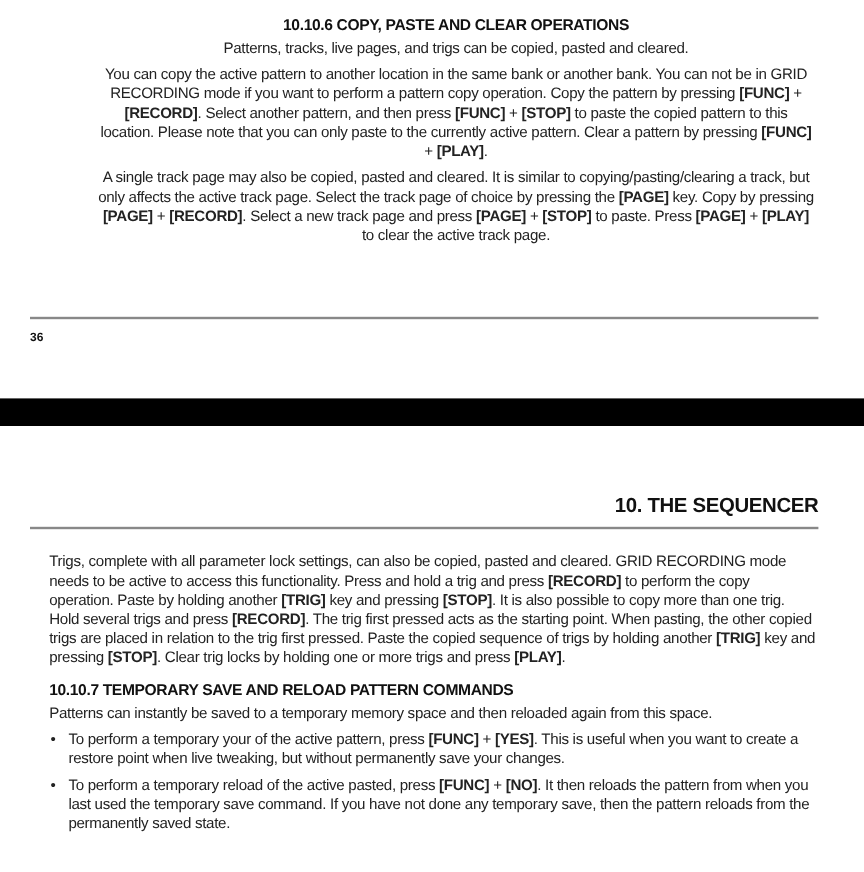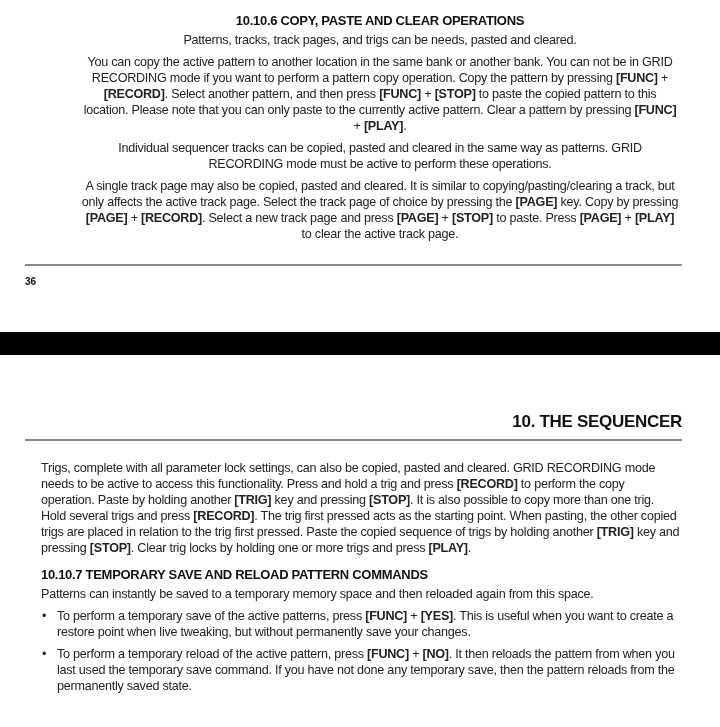--- a/index.html
+++ b/index.html
@@ -28,36 +28,35 @@
   ul { margin: 0; padding: 0; list-style: none; }
   li { position: relative; padding-left: 16px; font-size: 12.6px; line-height: 16px; letter-spacing: -0.25px; color: #222; margin-bottom: 6px; }
   li .bullet { position: absolute; left: 1px; top: 0; }
 </style>
 </head>
 <body>
 
 <div class="page page-top">
   <div class="content" style="top:12px;">
     <h3>10.10.6 COPY, PASTE AND CLEAR OPERATIONS</h3>
-    <p style="margin-top:3px;">Patterns, tracks, track pages, and trigs can be needs, pasted and cleared.</p>
+    <p style="margin-top:3px;">Patterns, tracks, live pages, and trigs can be copied, pasted and cleared.</p>
     <p><span>You can copy the active pattern to another location in the same bank or another bank. You can not be in GRID RECORDING mode if you want to perform a pattern copy operation. Copy the pattern by pressing </span><span class="key">[FUNC]</span><span> + </span><span class="key">[RECORD]</span><span>. Select another pattern, and then press </span><span class="key">[FUNC]</span><span> + </span><span class="key">[STOP]</span><span> to paste the copied pattern to this location. Please note that you can only paste to the currently active pattern. Clear a pattern by pressing </span><span class="key">[FUNC]</span><span> + </span><span class="key">[PLAY]</span><span>.</span></p>
-    <p>Individual sequencer tracks can be copied, pasted and cleared in the same way as patterns. GRID RECORDING mode must be active to perform these operations.</p>
     <p><span>A single track page may also be copied, pasted and cleared. It is similar to copying/pasting/clearing a track, but only affects the active track page. Select the track page of choice by pressing the </span><span class="key">[PAGE]</span><span> key. Copy by pressing </span><span class="key">[PAGE]</span><span> + </span><span class="key">[RECORD]</span><span>. Select a new track page and press </span><span class="key">[PAGE]</span><span> + </span><span class="key">[STOP]</span><span> to paste. Press </span><span class="key">[PAGE]</span><span> + </span><span class="key">[PLAY]</span><span> to clear the active track page.</span></p>
   </div>
   <div class="rule" style="left:25px; width:657px; top:264px;"></div>
   <div class="page-number">36</div>
 </div>
 
 <div class="divider-band"></div>
 
 <div class="page page-bottom"></div>
 <div class="running-header">10. THE SEQUENCER</div>
 <div class="rule" style="left:25px; width:657px; top:439px;"></div>
 
 <div class="content-b" style="top:460px;">
   <p><span>Trigs, complete with all parameter lock settings, can also be copied, pasted and cleared. GRID RECORDING mode needs to be active to access this functionality. Press and hold a trig and press </span><span class="key">[RECORD]</span><span> to perform the copy operation. Paste by holding another </span><span class="key">[TRIG]</span><span> key and pressing </span><span class="key">[STOP]</span><span>. It is also possible to copy more than one trig. Hold several trigs and press </span><span class="key">[RECORD]</span><span>. The trig first pressed acts as the starting point. When pasting, the other copied trigs are placed in relation to the trig first pressed. Paste the copied sequence of trigs by holding another </span><span class="key">[TRIG]</span><span> key and pressing </span><span class="key">[STOP]</span><span>. Clear trig locks by holding one or more trigs and press </span><span class="key">[PLAY]</span><span>.</span></p>
   <h3 style="margin-top:10px;">10.10.7 TEMPORARY SAVE AND RELOAD PATTERN COMMANDS</h3>
   <p style="margin-top:3px;">Patterns can instantly be saved to a temporary memory space and then reloaded again from this space.</p>
   <ul>
-    <li><span class="bullet">•</span><span>To perform a temporary save of the active patterns, press </span><span class="key">[FUNC]</span><span> + </span><span class="key">[YES]</span><span>. This is useful when you want to create a restore point when live tweaking, but without permanently save your changes.</span></li>
-    <li><span class="bullet">•</span><span>To perform a temporary reload of the active pattern, press </span><span class="key">[FUNC]</span><span> + </span><span class="key">[NO]</span><span>. It then reloads the pattern from when you last used the temporary save command. If you have not done any temporary save, then the pattern reloads from the permanently saved state.</span></li>
+    <li><span class="bullet">•</span><span>To perform a temporary your of the active pattern, press </span><span class="key">[FUNC]</span><span> + </span><span class="key">[YES]</span><span>. This is useful when you want to create a restore point when live tweaking, but without permanently save your changes.</span></li>
+    <li><span class="bullet">•</span><span>To perform a temporary reload of the active pasted, press </span><span class="key">[FUNC]</span><span> + </span><span class="key">[NO]</span><span>. It then reloads the pattern from when you last used the temporary save command. If you have not done any temporary save, then the pattern reloads from the permanently saved state.</span></li>
   </ul>
 </div>
 
 </body></html>

